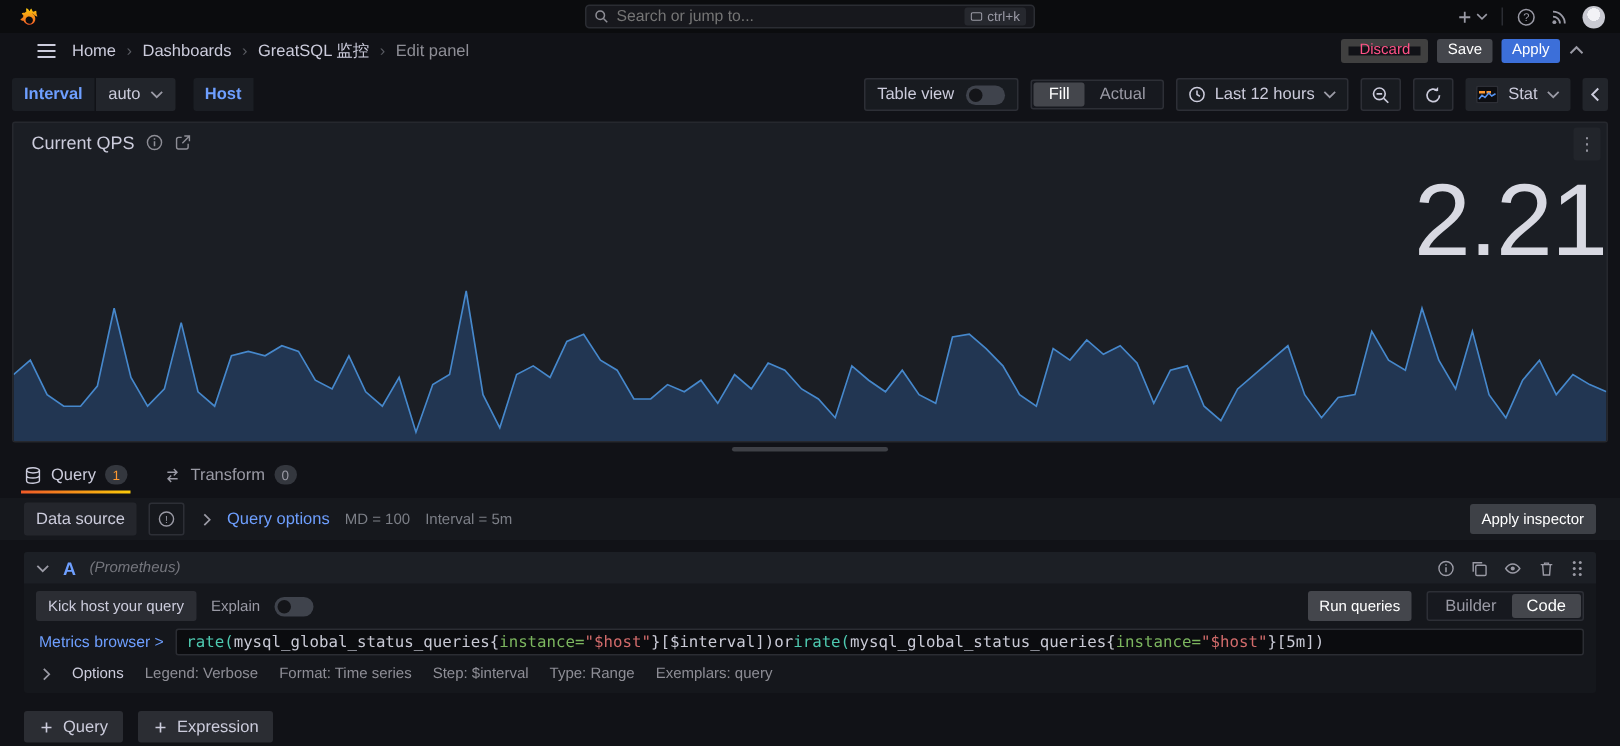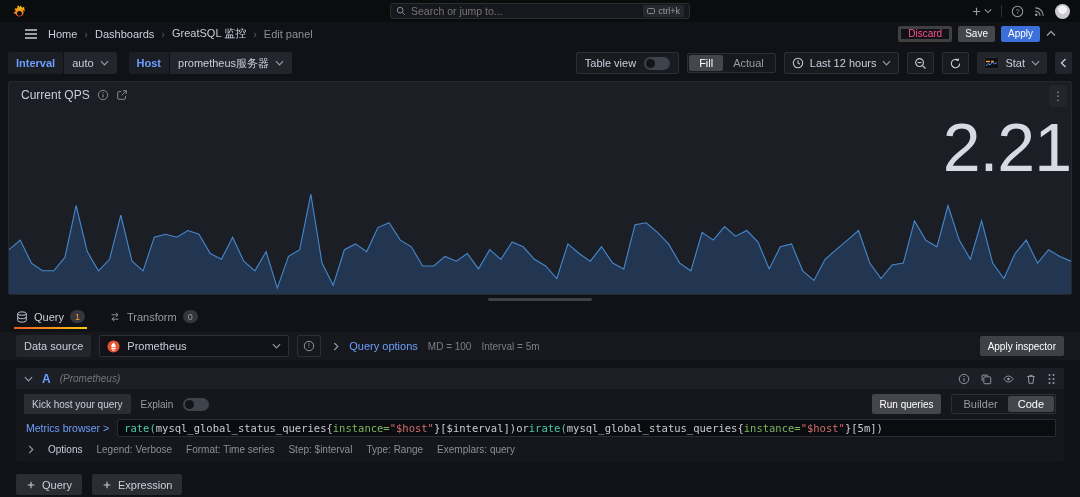--- a/index.html
+++ b/index.html
@@ -20,21 +20,21 @@
   .avatar { width:15px; height:15px; border-radius:50%; background:radial-gradient(circle at 50% 38%,#f2f2f6 0 35%,#c9cad2 36% 100%); }
 
   
   .crumbrow { height:23px; display:flex; align-items:center; padding:0 24px; gap:10px; }
   .crumbs { display:flex; align-items:center; gap:7px; font-size:11px; }
   .crumb { color:#ccccdc; cursor:pointer; }
   .crumb.current { color:#8e8e96; }
   .csep { color:#5a5c63; font-size:11px; }
   .crumbactions { margin-left:auto; display:flex; align-items:center; gap:6px; }
   .btn { height:16px; padding:0 7px; border-radius:2px; font-size:10px; display:inline-flex; align-items:center; border:none; cursor:pointer; font-family:inherit; }
-  .btn-outline-red { background:transparent; border:3px solid #404040; color:#ff5286; }
+  .btn-outline-red { background:transparent; border:5px solid #404040; color:#ff5286; }
   .btn-gray { background:#44464c; color:#fff; }
   .btn-blue { background:#3c6fd9; color:#fff; }
 
   
   .toolbar { height:32px; display:flex; align-items:center; padding:0 8px; gap:0; margin-top:2px; }
   .varwrap { display:flex; align-items:center; gap:12px; }
   .vargroup { display:flex; align-items:center; }
   .varlabel { height:22px; display:flex; align-items:center; padding:0 8px; background:#1b1e24; color:#6e9fff; font-weight:700; border-radius:2px 0 0 2px; }
   .varvalue { height:22px; display:flex; align-items:center; gap:6px; padding:0 8px; background:#22252b; color:#ccccdc; border-radius:0 2px 2px 0; margin-left:1px; cursor:pointer; }
   .toolright { margin-left:auto; display:flex; align-items:center; gap:8px; }
@@ -183,26 +183,20 @@
         <span class="varlabel">Interval</span>
         <span class="varvalue">
           <span>auto</span>
           <svg width="9" height="6" viewBox="0 0 10 6">
               <path d="M1 1l4 4 4-4" fill="none" stroke="#9a9aa5" stroke-width="1.3"></path>
             </svg>
         </span>
       </div>
       <div class="vargroup">
         <span class="varlabel">Host</span>
-        <span class="varvalue">
-          <span>prometheus服务器</span>
-          <svg width="9" height="6" viewBox="0 0 10 6">
-              <path d="M1 1l4 4 4-4" fill="none" stroke="#9a9aa5" stroke-width="1.3"></path>
-            </svg>
-        </span>
       </div>
     </div>
 
     <div class="toolright">
       <div style="display:flex;align-items:center;gap:8px;padding:0 8px;height:22px;border:1px solid #2d2f36;border-radius:2px;background:#181b20;">
         <span>Table view</span>
         <span class="toggle"></span>
       </div>
       <div class="seg">
         <span class="segbtn active">Fill</span>
@@ -288,34 +282,20 @@
         <path d="M3 4.5h7M8 2l2.5 2.5L8 7" fill="none" stroke="#9a9aa5" stroke-width="1.1"></path>
         <path d="M11 9.5H4M6 7L3.5 9.5 6 12" fill="none" stroke="#9a9aa5" stroke-width="1.1"></path>
       </svg>
       <span>Transform</span>
       <span class="count">0</span>
     </div>
   </div>
 
   <div class="dsrow">
     <span class="dslabel">Data source</span>
-    <div class="dsselect">
-      <svg width="13" height="13" viewBox="0 0 14 14">
-        <circle cx="7" cy="7" r="6.5" fill="#e6522c"></circle>
-        <path fill="#fff" d="M7 2.6c.9 1.3 2.4 2 2.4 3.8 0 .6-.2 1.1-.5 1.5H5.1a2.4 2.4 0 0 1-.5-1.5c0-1.8 1.5-2.5 2.4-3.8z"></path>
-        <rect x="4.6" y="8.6" width="4.8" height="1.2" fill="#fff"></rect>
-        <rect x="5.4" y="10.4" width="3.2" height="1" fill="#fff"></rect>
-      </svg>
-      <span>Prometheus</span>
-      <span class="chevwrap">
-          <svg width="9" height="6" viewBox="0 0 10 6">
-            <path d="M1 1l4 4 4-4" fill="none" stroke="#9a9aa5" stroke-width="1.3"></path>
-          </svg>
-        </span>
-    </div>
     <div class="iconbtn">
       <svg width="12" height="12" viewBox="0 0 14 14">
         <circle cx="7" cy="7" r="5.5" fill="none" stroke="#9a9aa5" stroke-width="1.1"></circle>
         <text x="7" y="9.8" font-size="8" text-anchor="middle" fill="#9a9aa5" font-family="Liberation Sans,sans-serif">!</text>
       </svg>
     </div>
     <div class="qopt">
       <svg width="6" height="9" viewBox="0 0 6 10">
           <path d="M1 1l4 4-4 4" fill="none" stroke="#9a9aa5" stroke-width="1.3"></path>
         </svg>

